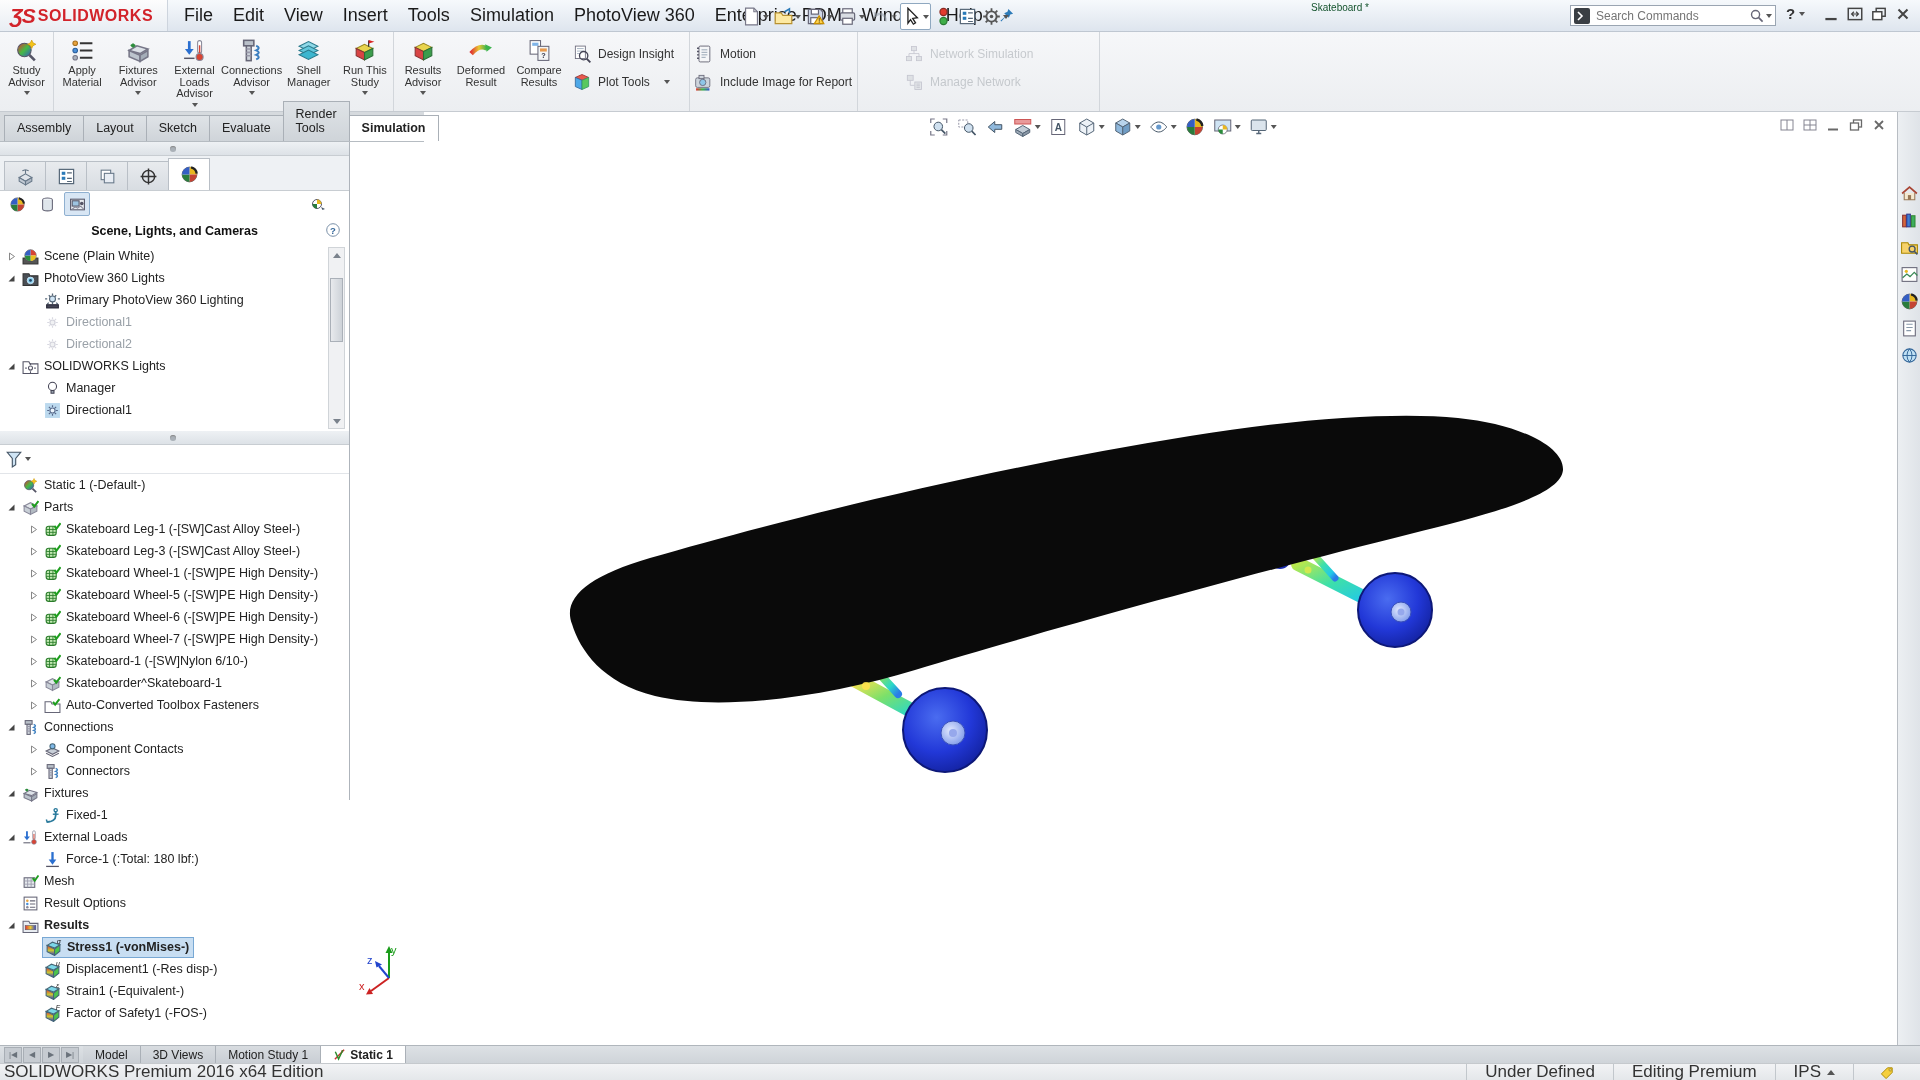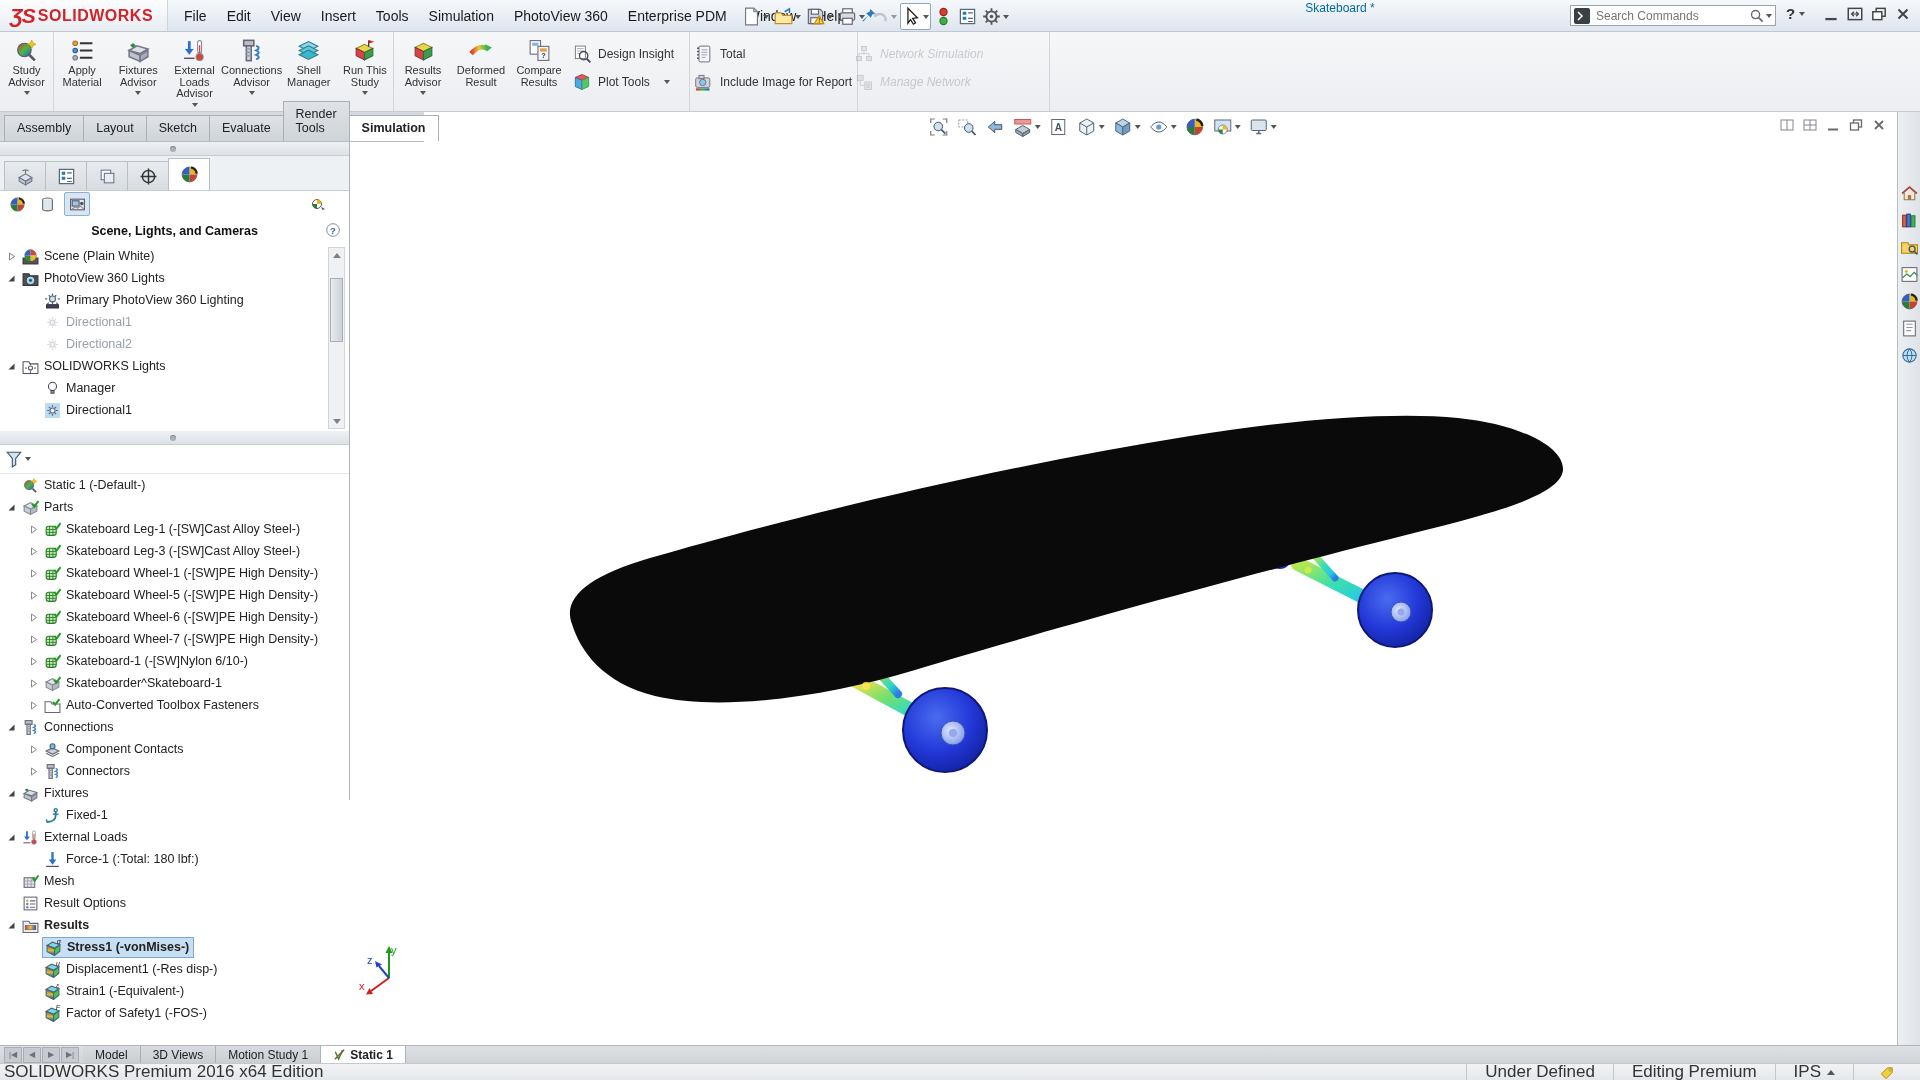--- a/index.html
+++ b/index.html
@@ -12,31 +12,31 @@
   .dd{width:0;height:0;border-left:3.5px solid transparent;border-right:3.5px solid transparent;border-top:4px solid #555;display:inline-block;flex:0 0 auto}
 
   
   #titlebar{left:0;top:0;width:1920px;height:32px;background:linear-gradient(#f6f9fc,#dee5ee);
             border-bottom:1px solid #bfc7d1;display:flex;align-items:center;box-sizing:border-box}
   #logo{display:flex;align-items:baseline;padding:0 14px 0 10px;border-right:1px solid #cdd4dd;height:100%;
         align-items:center;background:linear-gradient(#fdfdfd,#e8edf3)}
   #logo .lg-pre{color:#d2232a;font-weight:bold;font-style:italic;font-size:21px;letter-spacing:-1px;margin-right:3px}
   #logo .lg-main{color:#d2232a;font-weight:bold;font-size:16px;letter-spacing:.5px}
   #menubar{display:flex;align-items:center;margin-left:6px}
-  .menu-item{padding:6px 10px;cursor:default;color:#1a1a1a;font-size:14px}
+  .menu-item{padding:6px 10px;cursor:default;color:#1a1a1a;font-size:18px}
   #pin-btn{width:22px;height:22px;margin-left:4px}
   #pin-btn .icon{width:15px;height:15px}
   #qat{left:740px;top:3px;display:flex;align-items:center;gap:1px}
   .qat-btn{display:flex;align-items:center;height:25px;padding:0 1px;border:1px solid transparent;border-radius:2px}
   .qat-btn .icon{width:19px;height:19px}
   .qat-btn.sel{background:#fff;border:1px solid #8fa8c0}
   .qat-btn .dd{margin-left:2px}
   .qat-btn.off{opacity:.55}
   #doc-title{left:1235px;top:0;width:210px;height:15px;display:flex;align-items:center;justify-content:center;
-             font-size:12px;color:#0369a1}
+             font-size:10px;color:#14532d}
   #searchbox{left:1570px;top:5px;width:206px;height:21px;background:#fff;border:1px solid #9aa5b2;
              display:flex;align-items:center;padding:0 3px;box-sizing:border-box}
   #searchbox .badge{width:16px;height:16px;margin-right:4px}
   #searchbox input{border:none;outline:none;flex:1;font-size:12px;color:#777;font-family:inherit;background:transparent;min-width:0}
   #searchbox .icon.mag{width:15px;height:15px;margin:0 2px}
   #tb-help{left:1786px;top:5px;display:flex;align-items:center;gap:4px;font-size:15px;color:#333;font-weight:bold}
   #win-controls{left:1822px;top:5px;display:flex;align-items:center;gap:6px}
   #win-controls .icon{width:18px;height:18px}
 
   
@@ -462,21 +462,21 @@
     <div class="rgroup" style="left: 690px; width: 168px;">
       <div class="rstack">
         <div class="rbtn-small">
           <span class="icon" style="width: 20px; height: 20px;">
             <svg viewBox="0 0 24 24">
               <rect x="6" y="2.5" width="13" height="19" rx="1.5" fill="#f5f6f8" stroke="#556"></rect>
               <path d="M9 7h7M9 10h7M9 13h7M9 16h5" stroke="#89a"></path>
               <path d="M6 5H3.6M6 9H3.6M6 13H3.6M6 17H3.6" stroke="#556" stroke-width="1.7"></path>
             </svg>
           </span>
-          <span class="rlabel">Total</span>
+          <span class="rlabel">Motion</span>
         </div>
         <div class="rbtn-small">
           <span class="icon" style="width: 20px; height: 20px;">
             <svg viewBox="0 0 24 24">
               <defs>
                 <linearGradient id="g25" x1="0" y1="0" x2="1" y2="0">
                   <stop offset="0" stop-color="#e03333"></stop>
                   <stop offset="0.5" stop-color="#3cb44c"></stop>
                   <stop offset="1" stop-color="#3355cc"></stop>
                 </linearGradient>
@@ -484,21 +484,21 @@
               <rect x="2" y="7" width="17" height="11.5" rx="2" fill="#cdd4dc" stroke="#667"></rect>
               <rect x="6" y="4" width="6" height="4" fill="#cdd4dc" stroke="#667"></rect>
               <circle cx="10.5" cy="12.5" r="3.8" fill="#8ec6e8" stroke="#667"></circle>
               <rect x="2.5" y="19.5" width="16" height="2.8" fill="url(#g25)"></rect>
             </svg>
           </span>
           <span class="rlabel">Include Image for Report</span>
         </div>
       </div>
     </div>
-    <div class="rgroup" style="left: 850px; width: 200px; font-style: italic;">
+    <div class="rgroup" style="left: 900px; width: 200px;">
       <div class="rstack">
         <div class="rbtn-small rdisabled">
           <span class="icon" style="width: 20px; height: 20px;">
             <svg viewBox="0 0 24 24">
               <rect x="9" y="3" width="6" height="5" fill="#cdd1d6" stroke="#99a"></rect>
               <rect x="3" y="15" width="6" height="5" fill="#cdd1d6" stroke="#99a"></rect>
               <rect x="15" y="15" width="6" height="5" fill="#cdd1d6" stroke="#99a"></rect>
               <path d="M12 8v3.5M6 15v-3.5h12V15" stroke="#99a" fill="none"></path>
             </svg>
           </span>

